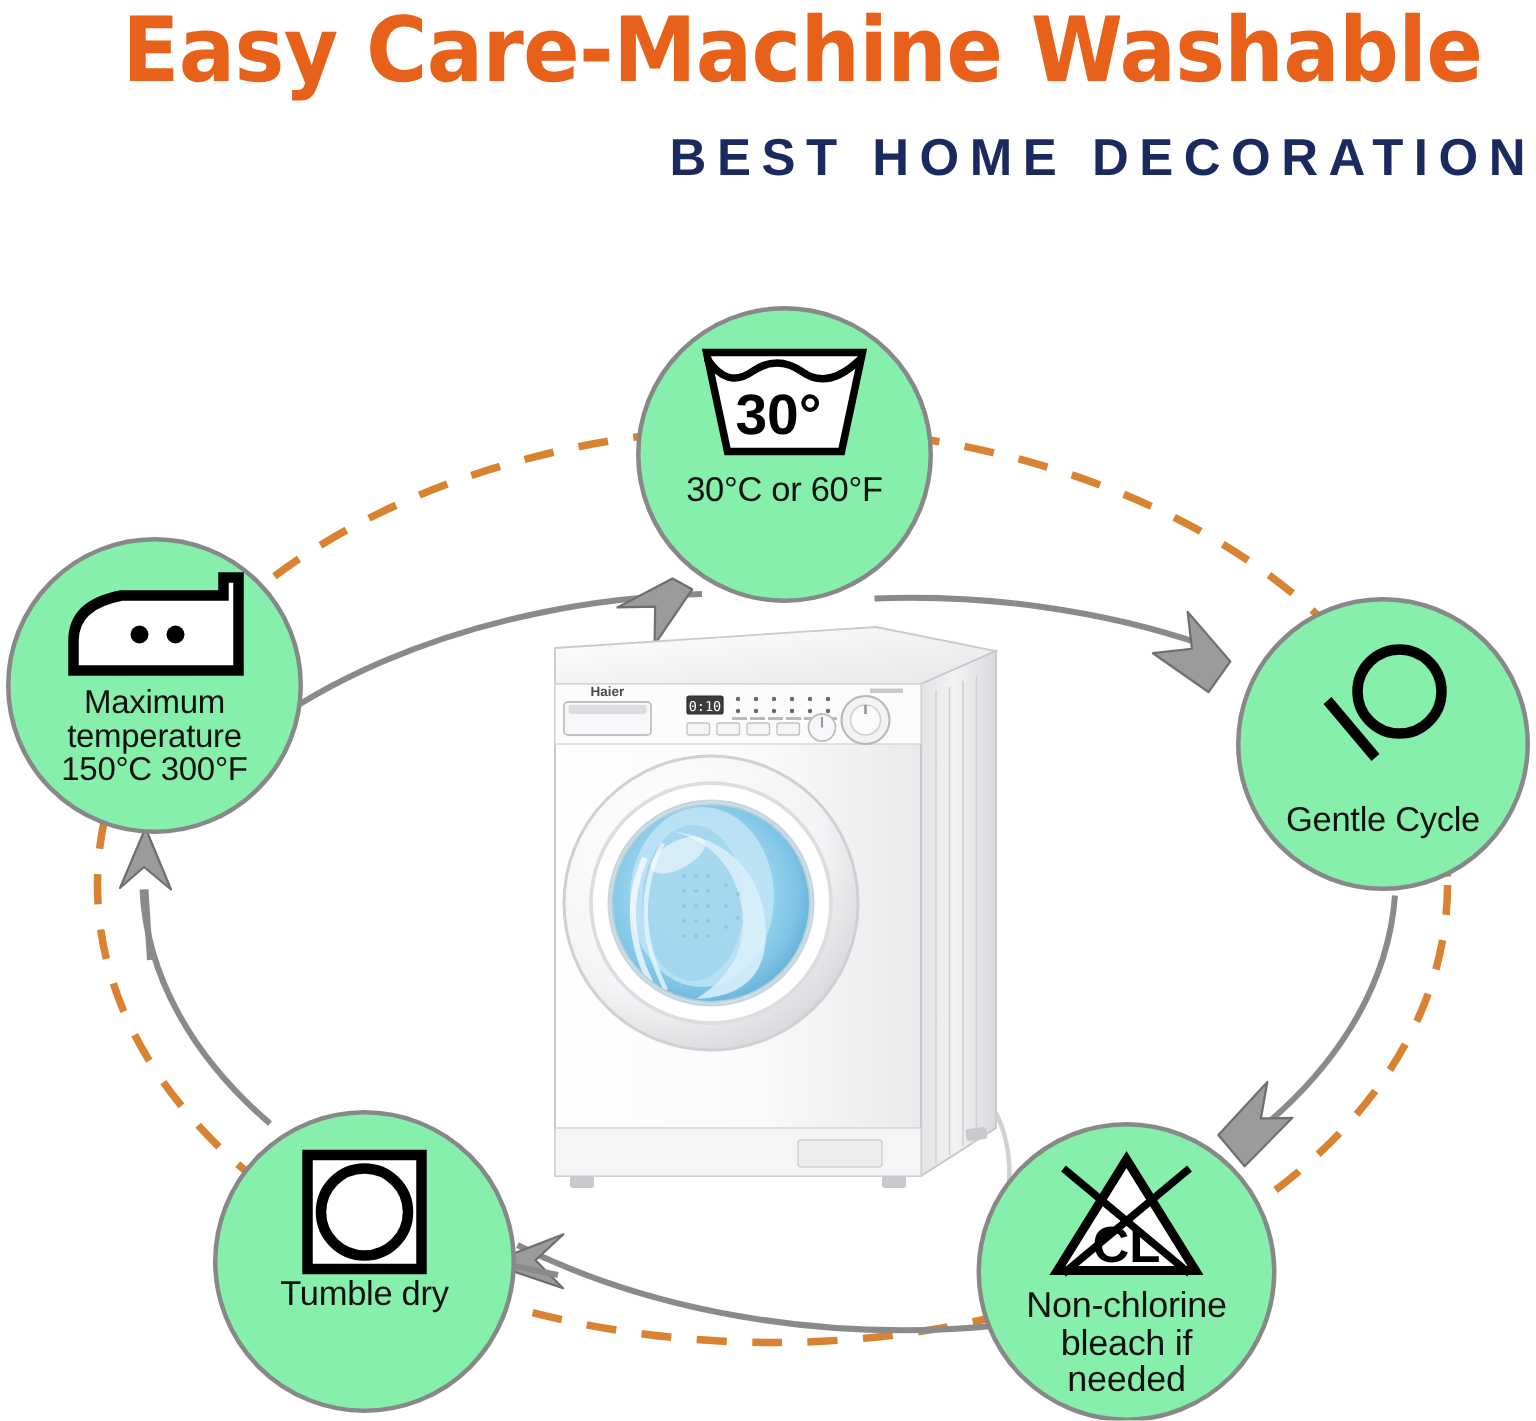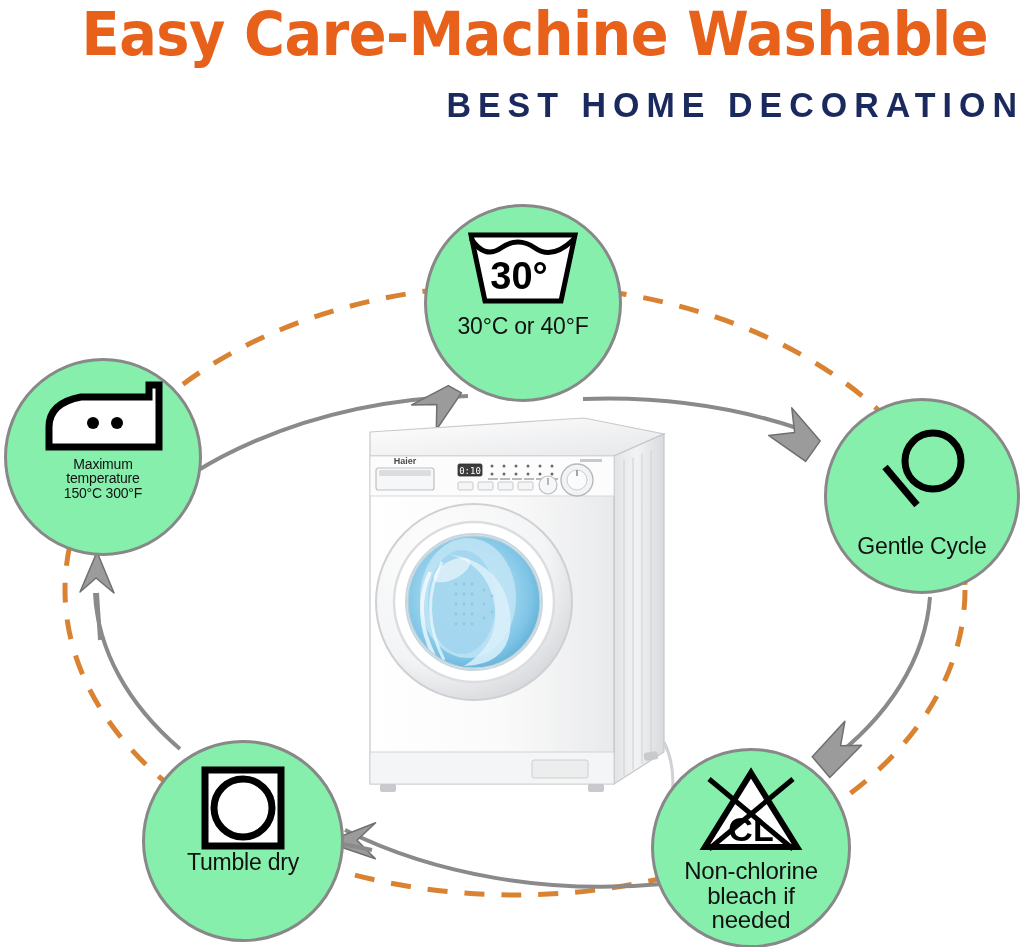--- a/index.html
+++ b/index.html
@@ -92,21 +92,21 @@
   #node-wash   { left: 424px; top: 204px;  width: 198px; height: 198px; padding-top: 22px; }
   #node-gentle { left: 824px; top: 398px;  width: 196px; height: 196px; padding-top: 26px; }
   #node-bleach { left: 651px; top: 748px;  width: 200px; height: 200px; padding-top: 16px; }
   #node-tumble { left: 142px; top: 740px;  width: 202px; height: 202px; padding-top: 22px; }
   #node-iron   { left: 4px;   top: 358px;  width: 198px; height: 198px; padding-top: 20px; }
 
   #node-wash   .care-label { margin-top: 8px; }
   #node-gentle .care-label { margin-top: 16px; }
   #node-bleach .care-label { margin-top: 2px; font-size: 24px; }
   #node-tumble .care-label { }
-  #node-iron   .care-label { margin-top: 2px;  font-size: 14px; }
+  #node-iron   .care-label { margin-top: 2px;  font-size: 22px; }
 </style>
 </head>
 <body>
 
 <div id="header">
   <h1 id="main-title">Easy Care-Machine Washable</h1>
   <h2 id="subtitle">BEST HOME DECORATION</h2>
 </div>
 
 <svg id="flow-layer" viewBox="0 0 1024 947">
@@ -289,21 +289,21 @@
 
   <path d="M 312 330 Q 326 358 318 398" fill="none" stroke="#d0d1d4" stroke-width="3"></path>
 </svg>
 
 <div class="care-node" id="node-wash">
   <svg class="care-icon" width="120" height="78" viewBox="0 0 120 78">
     <path d="M 8 6 L 112 6 L 98 72 L 22 72 Z" fill="#ffffff" stroke="#000000" stroke-width="5" stroke-linejoin="miter"></path>
     <path d="M 9 11 Q 22 30 38 19 Q 55 7 72 19 Q 89 31 110 11" fill="#ffffff" stroke="#000000" stroke-width="5" stroke-linecap="round"></path>
     <text x="56" y="60" font-family="Liberation Sans, sans-serif" font-size="38" font-weight="bold" fill="#000000" text-anchor="middle">30°</text>
   </svg>
-  <div class="care-label">30°C or 40°F</div>
+  <div class="care-label">30°C or 60°F</div>
 </div>
 
 <div class="care-node" id="node-gentle">
   <svg class="care-icon" width="110" height="92" viewBox="0 0 110 92">
     <circle cx="66" cy="34" r="28" fill="none" stroke="#000000" stroke-width="7"></circle>
     <line x1="18" y1="40" x2="50" y2="78" stroke="#000000" stroke-width="7" stroke-linecap="butt"></line>
   </svg>
   <div class="care-label">Gentle Cycle</div>
 </div>
 

